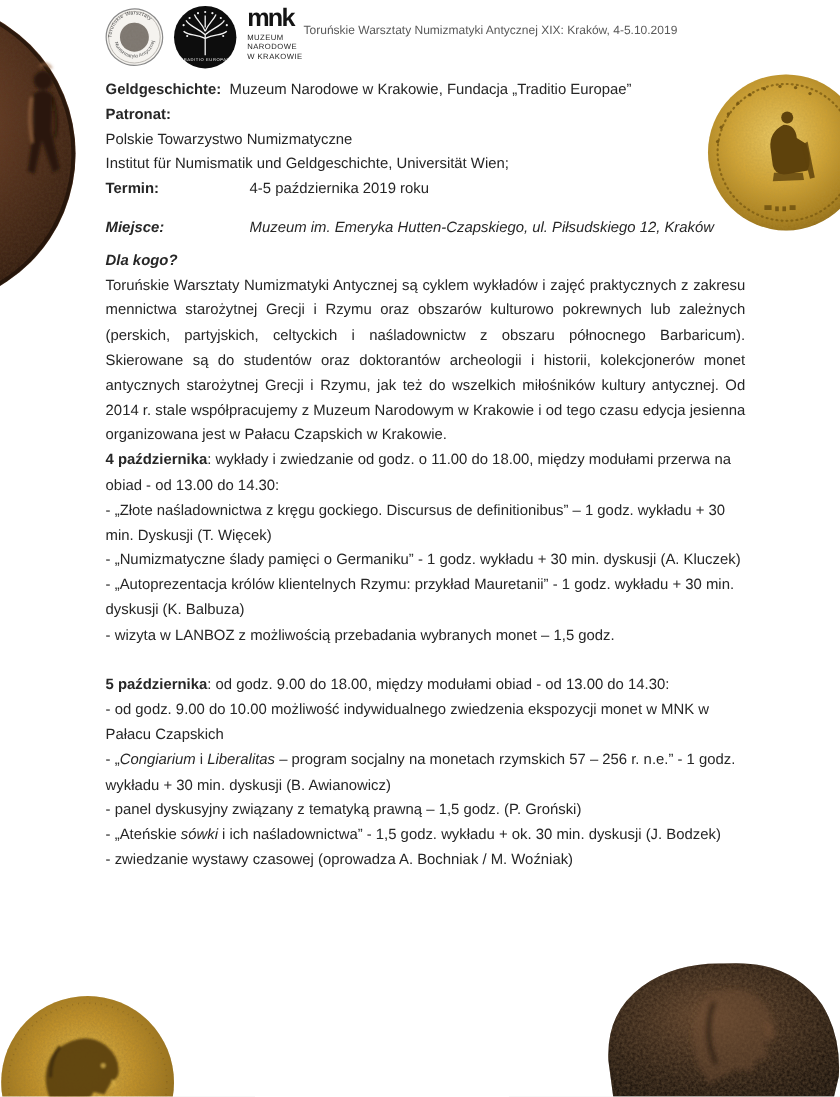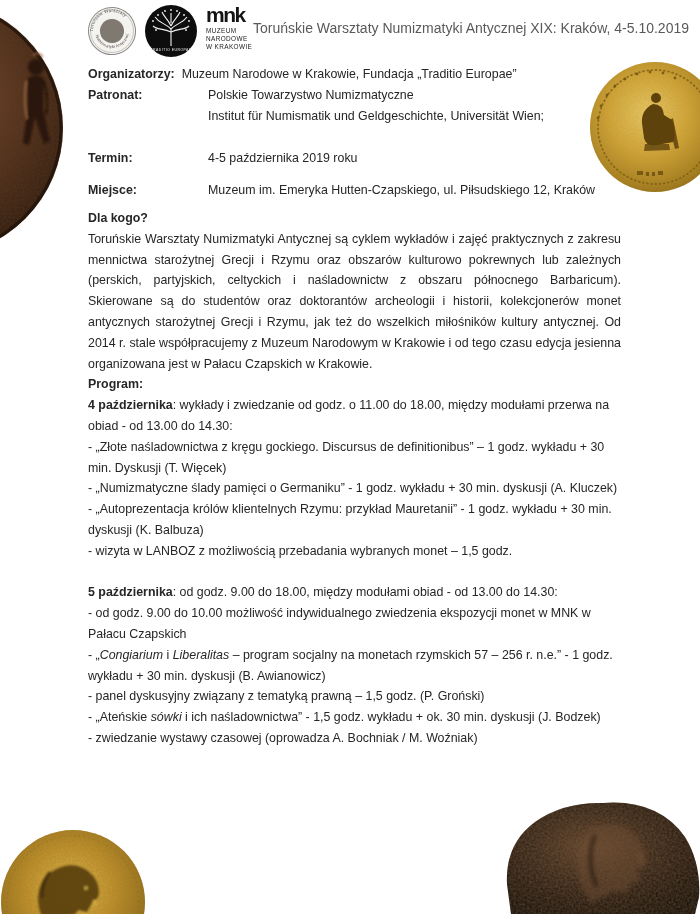--- a/index.html
+++ b/index.html
@@ -4,33 +4,33 @@
 <style>
   html,body{margin:0;padding:0;background:#e9e9e9;}
   .page{
     position:relative;width:700px;height:914px;background:#ffffff;overflow:hidden;
     font-family:"Liberation Sans",sans-serif;color:#262626;margin:0 auto;
   }
   
   .logos{position:absolute;left:87px;top:4px;display:flex;align-items:flex-start;}
   .logo{flex-shrink:0;}
   .logo+.logo{margin-left:7px;}
-  .doc-title{position:absolute;left:253px;top:20px;font-size:14px;color:#595959;white-space:nowrap;}
+  .doc-title{position:absolute;left:253px;top:20px;font-size:10px;color:#595959;white-space:nowrap;}
   
   .content{position:absolute;left:88px;top:64px;width:533px;font-size:12.4px;line-height:20.8px;}
   .content p{margin:0;}
   .b{font-weight:bold;}
   .just{text-align:justify;}
   .metarow{display:flex;}
   .metalabel{width:120px;flex-shrink:0;font-weight:bold;}
   .metaval{flex:1;}
   .mb16{margin-bottom:16px;}
   .mb11{margin-bottom:11px;justify-content:flex-end;}
-  .mb10{margin-bottom:22px;}
-  .mb7{margin-bottom:7px;}
+  .mb10{margin-bottom:0;flex-direction:column;}
+  .mb7{margin-bottom:7px;font-style:italic;}
   .mb6{margin-bottom:6px;}
   .mb5{margin-bottom:5px;}
   .day2{margin-top:20.8px;}
   
   .coin{position:absolute;pointer-events:none;}
   .coin-tl{left:-75px;top:-5px;}
   .coin-tr{left:585px;top:60px;}
   .coin-bl{left:0px;top:822px;}
   .coin-br{left:503px;top:795px;}
 </style>
@@ -218,21 +218,21 @@
       <text x="1" y="29" font-size="6.4" letter-spacing="0.4" fill="#1c1c1c">MUZEUM</text>
       <text x="1" y="37" font-size="6.4" letter-spacing="0.4" fill="#1c1c1c">NARODOWE</text>
       <text x="1" y="45" font-size="6.4" letter-spacing="0.4" fill="#1c1c1c">W KRAKOWIE</text>
     </svg>
   </div>
 
   <div class="doc-title">Toruńskie Warsztaty Numizmatyki Antycznej XIX: Kraków, 4-5.10.2019</div>
 
   <div class="content">
 
-    <p class="mb16"><span class="b">Organizatorzy:</span>&nbsp; <span>Muzeum Narodowe w Krakowie, Fundacja „Traditio Europae”</span></p>
+    <p class="mb16"><span class="b">Geldgeschichte:</span>&nbsp; <span>Muzeum Narodowe w Krakowie, Fundacja „Traditio Europae”</span></p>
 
     <div class="metarow mb10">
       <div class="metalabel">Patronat:</div>
       <div class="metaval">
         <div>Polskie Towarzystwo Numizmatyczne</div>
         <div>Institut für Numismatik und Geldgeschichte, Universität Wien;</div>
       </div>
     </div>
 
     <div class="metarow mb11">
@@ -242,21 +242,20 @@
 
     <div class="metarow mb7">
       <div class="metalabel">Miejsce:</div>
       <div class="metaval">Muzeum im. Emeryka Hutten-Czapskiego, ul. Piłsudskiego 12, Kraków</div>
     </div>
 
     <p class="b mb7">Dla kogo?</p>
 
     <p class="just mb5">Toruńskie Warsztaty Numizmatyki Antycznej są cyklem wykładów i zajęć praktycznych z zakresu mennictwa starożytnej Grecji i Rzymu oraz obszarów kulturowo pokrewnych lub zależnych (perskich, partyjskich, celtyckich i naśladownictw z obszaru północnego Barbaricum). Skierowane są do studentów oraz doktorantów archeologii i historii, kolekcjonerów monet antycznych starożytnej Grecji i Rzymu, jak też do wszelkich miłośników kultury antycznej. Od 2014 r. stale współpracujemy z Muzeum Narodowym w Krakowie i od tego czasu edycja jesienna organizowana jest w Pałacu Czapskich w Krakowie.</p>
 
-    <p class="b mb6">Program:</p>
 
     <div>
       <p><span class="b">4 października</span><span>: wykłady i zwiedzanie od godz. o 11.00 do 18.00, między modułami przerwa na obiad - od 13.00 do 14.30:</span></p>
       <p><span>- „Złote naśladownictwa z kręgu gockiego. Discursus de definitionibus” – 1 godz. wykładu + 30 min. Dyskusji (T. Więcek)</span></p>
       <p><span>- „Numizmatyczne ślady pamięci o Germaniku” - 1 godz. wykładu + 30 min. dyskusji (A. Kluczek)</span></p>
       <p><span>- „Autoprezentacja królów klientelnych Rzymu: przykład Mauretanii” - 1 godz. wykładu + 30 min. dyskusji (K. Balbuza)</span></p>
       <p><span>- wizyta w LANBOZ z możliwością przebadania wybranych monet  – 1,5  godz.</span></p>
     </div>
 
     <div class="day2">

